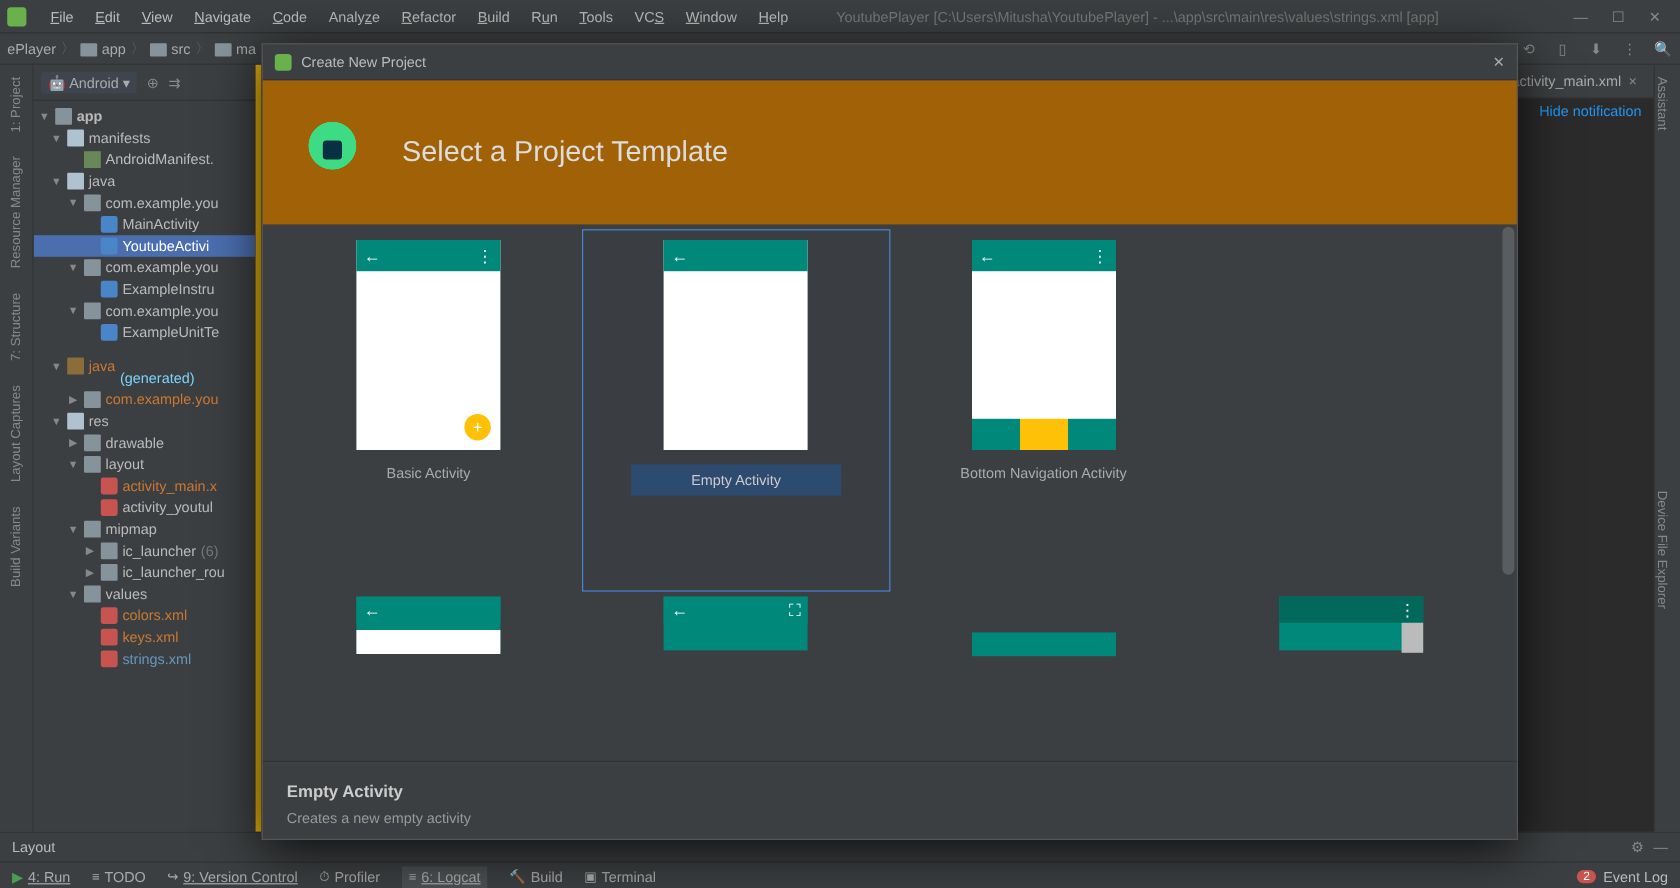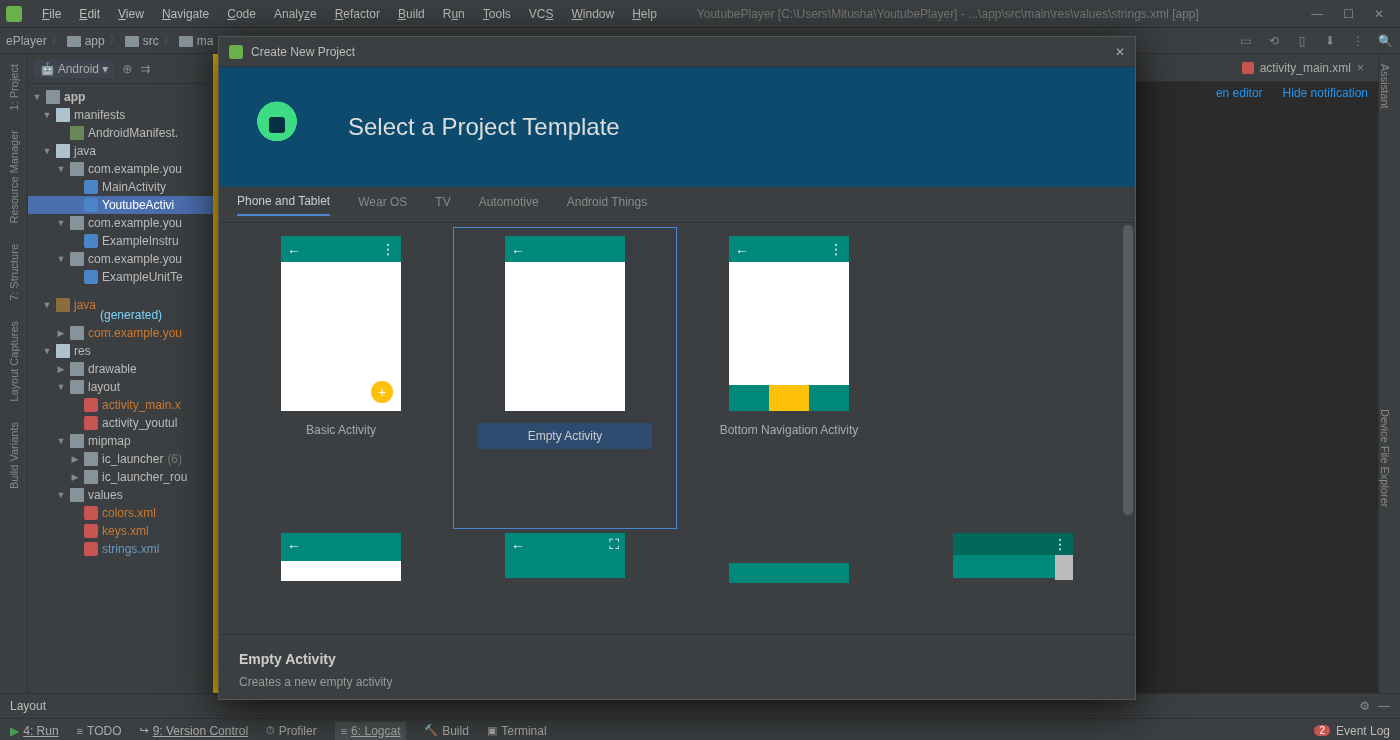--- a/index.html
+++ b/index.html
@@ -36,24 +36,24 @@
 .indent1 { padding-left: 14px; }
 .indent2 { padding-left: 28px; }
 .indent3 { padding-left: 42px; }
 .orange { color: #cc7832; }
 .editor { flex: 1; background: #2b2b2b; position: relative; }
 .tabs { height: 28px; display: flex; align-items: center; background: #3c3f41; border-bottom: 1px solid #323232; padding: 0 6px; }
 .tab { padding: 4px 8px; display: flex; align-items: center; gap: 6px; color: #aaa; }
 .tab .x { color: #888; }
 .banner { padding: 4px 10px; display: flex; gap: 20px; justify-content: flex-end; color: #2196f3; font-size: 11px; }
 
-.dlg { position: absolute; left: 218px; top: 36px; width: 918px; height: 664px; background: #3c3f41; border: 1px solid #555; box-shadow: 0 8px 40px rgba(0,0,0,0.8); display: flex; flex-direction: column; }
+.dlg { position: absolute; left: 218px; top: 36px; width: 1047px; height: 664px; background: #3c3f41; border: 1px solid #555; box-shadow: 0 8px 40px rgba(0,0,0,0.8); display: flex; flex-direction: column; }
 .dlg-title { height: 30px; display: flex; align-items: center; padding: 0 10px; gap: 8px; border-bottom: 1px solid #323232; }
 .dlg-title .x { margin-left: auto; color: #aaa; cursor: default; }
-.dlg-hero { height: 120px; background: #0c4a6e; display: flex; align-items: center; padding: 0 30px; gap: 43px; }
+.dlg-hero { height: 120px; background: #a16207; display: flex; align-items: center; padding: 0 30px; gap: 30px; }
 .dlg-hero .biglogo { width: 56px; height: 56px; background: radial-gradient(circle at 50% 40%, #3ddc84 45%, transparent 46%); border-radius: 28px; position: relative; }
 .dlg-hero .biglogo::after { content: ""; position: absolute; left: 20px; top: 18px; width: 16px; height: 16px; background: #073042; border-radius: 3px; }
 .dlg-hero h1 { font-size: 24px; font-weight: 400; color: #ddd; }
 .dlg-tabs { height: 36px; display: flex; align-items: center; padding: 0 18px; gap: 28px; border-bottom: 1px solid #323232; }
 .dlg-tab { color: #888; padding-bottom: 6px; cursor: default; }
 .dlg-tab.active { color: #ccc; border-bottom: 2px solid #4a86cf; }
 .dlg-grid-wrap { flex: 1; overflow: hidden; position: relative; }
 .dlg-grid { display: grid; grid-template-columns: repeat(4, 1fr); padding: 4px 10px; gap: 0; height: 310px; overflow: hidden; }
 .tcell { display: flex; flex-direction: column; align-items: center; justify-content: flex-start; padding: 8px; border: 1px solid transparent; }
 .tcell.selected { border: 1px solid #4a86cf; background: #2b3a4f22; }
@@ -339,27 +339,20 @@
 <div class="dlg">
   <div class="dlg-title">
     <span style="width:14px;height:14px;background:#6ab04c;border-radius:3px;display:inline-block;"></span>
     <span>Create New Project</span>
     <span class="x">✕</span>
   </div>
   <div class="dlg-hero">
     <div class="biglogo"></div>
     <h1>Select a Project Template</h1>
   </div>
-  <div class="dlg-tabs">
-    <span class="dlg-tab active">Phone and Tablet</span>
-    <span class="dlg-tab">Wear OS</span>
-    <span class="dlg-tab">TV</span>
-    <span class="dlg-tab">Automotive</span>
-    <span class="dlg-tab">Android Things</span>
-  </div>
   <div class="dlg-grid-wrap">
     <div class="dlg-grid">
       <div class="tcell">
         <div class="preview">
             <div class="appbar">
               <span class="ba">←</span>
               <span class="ba">⋮</span>
             </div>
             <div class="fab">+</div>
           </div>

